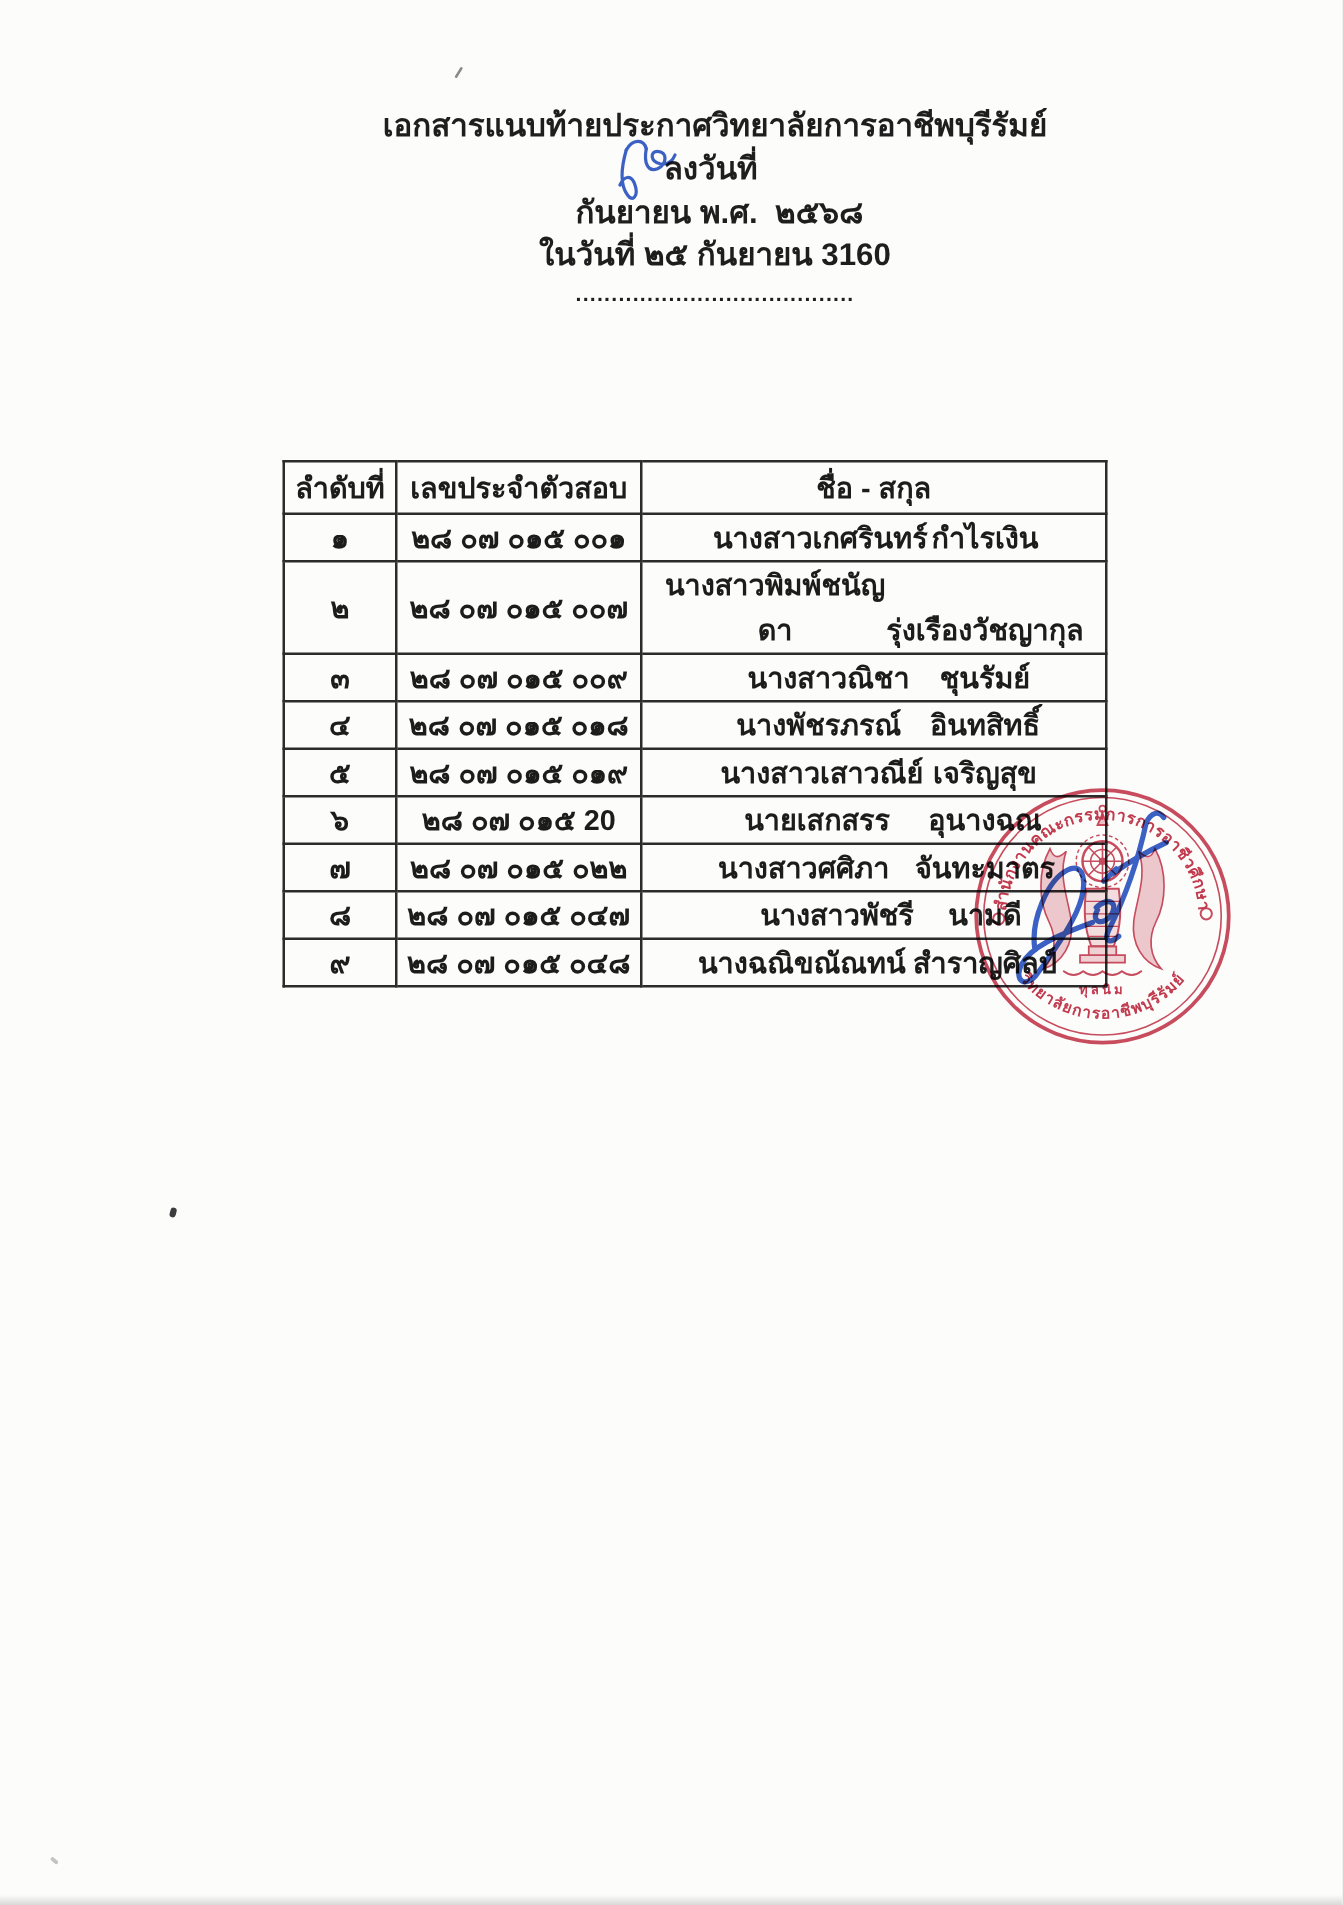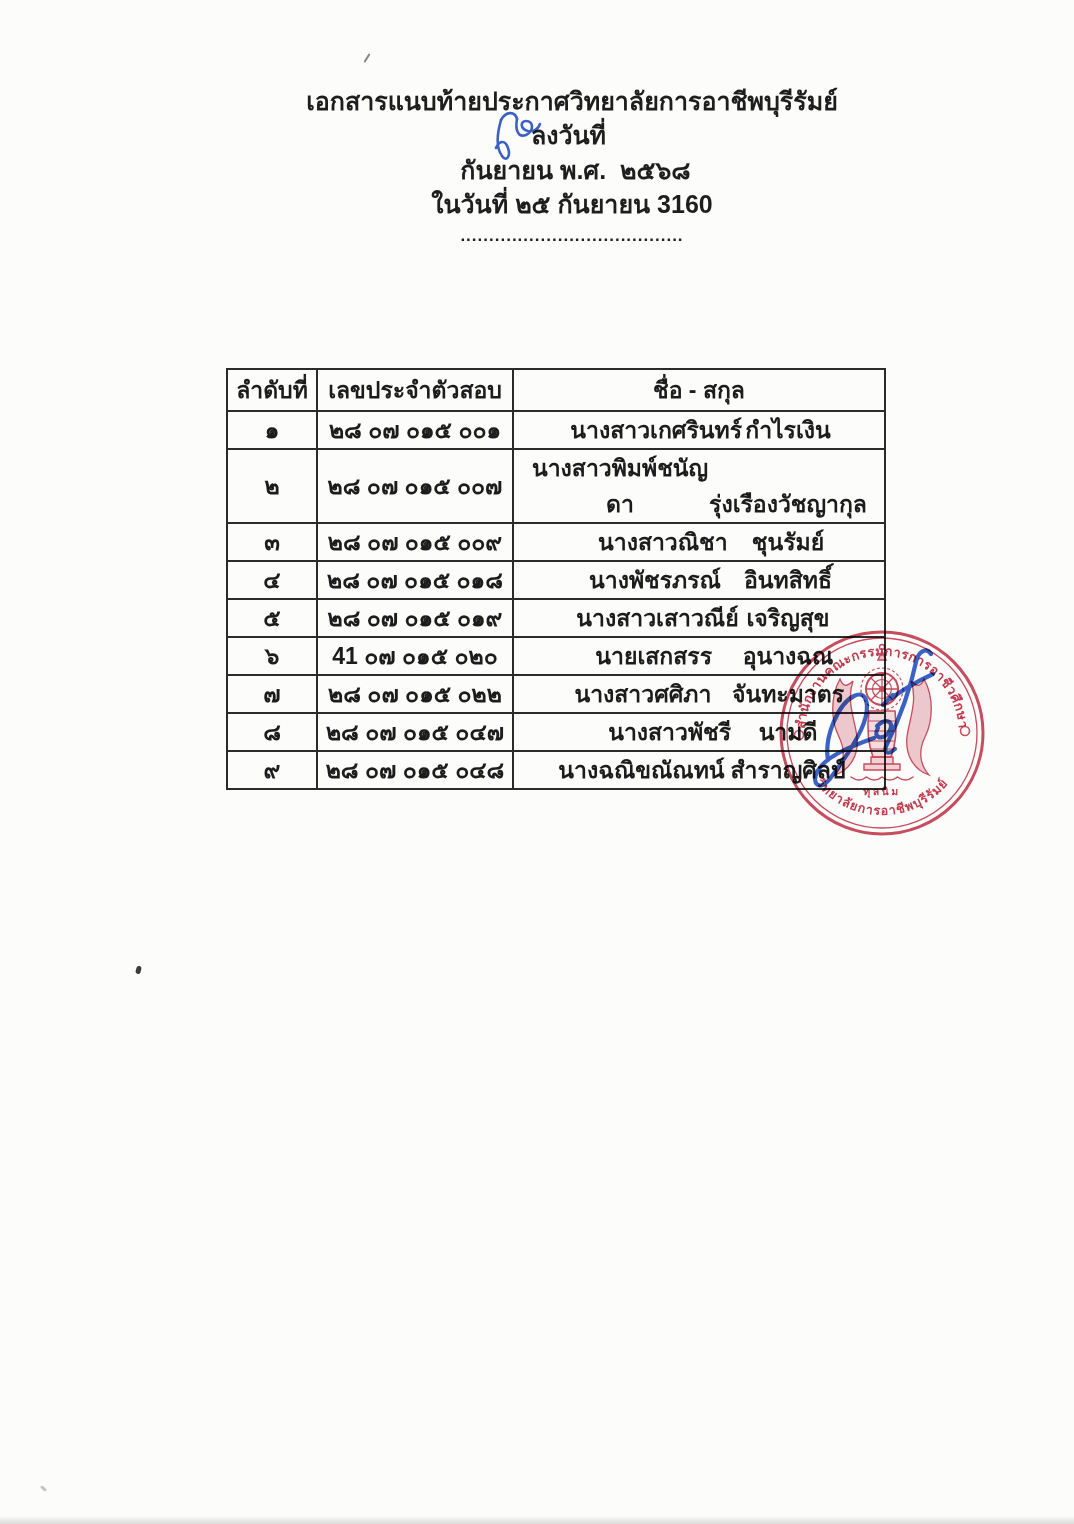--- a/index.html
+++ b/index.html
@@ -109,21 +109,21 @@
     </tr>
 
     <tr>
       <td>๕</td>
       <td>๒๘ ๐๗ ๐๑๕ ๐๑๙</td>
       <td class="name-cell"><span class="fname">นางสาวเสาวณีย์</span><span>เจริญสุข</span></td>
     </tr>
 
     <tr>
       <td>๖</td>
-      <td>41 ๐๗ ๐๑๕ ๐๒๐</td>
+      <td>๒๘ ๐๗ ๐๑๕ 20</td>
       <td class="name-cell"><span class="fname">นายเสกสรร</span><span>อุนางฉณ</span></td>
     </tr>
 
     <tr>
       <td>๗</td>
       <td>๒๘ ๐๗ ๐๑๕ ๐๒๒</td>
       <td class="name-cell"><span class="fname">นางสาวศศิภา</span><span>จันทะมาตร</span></td>
     </tr>
 
     <tr>

